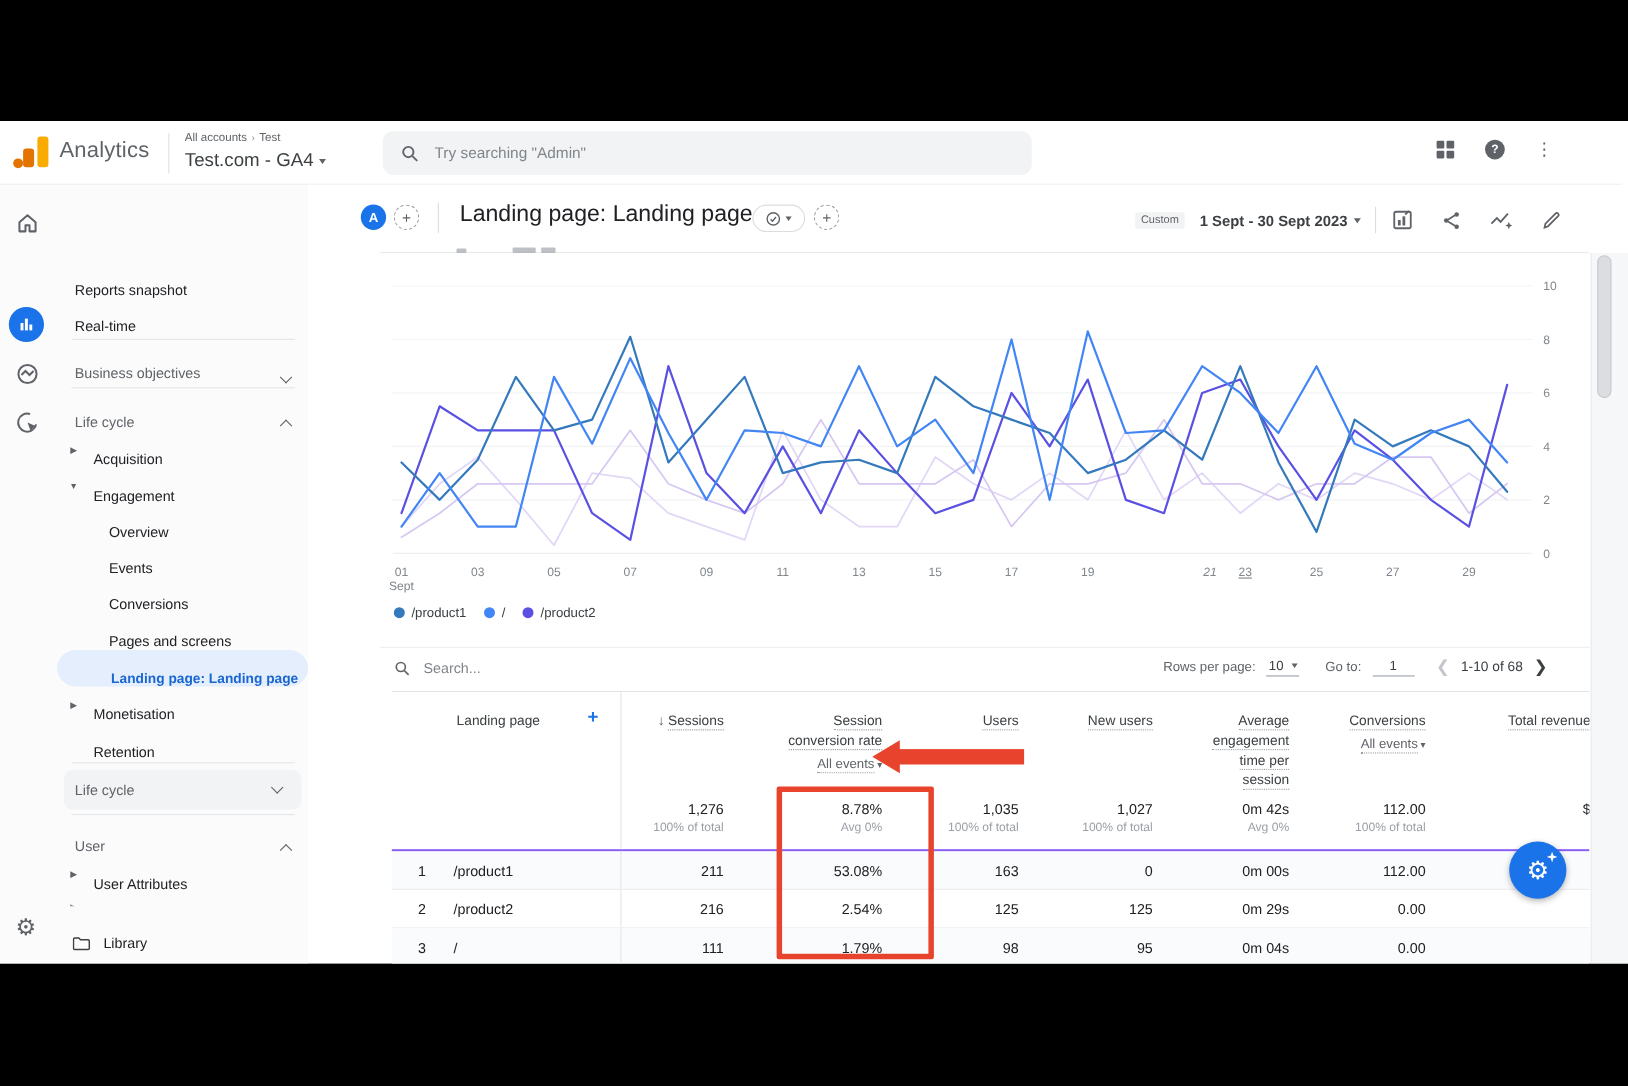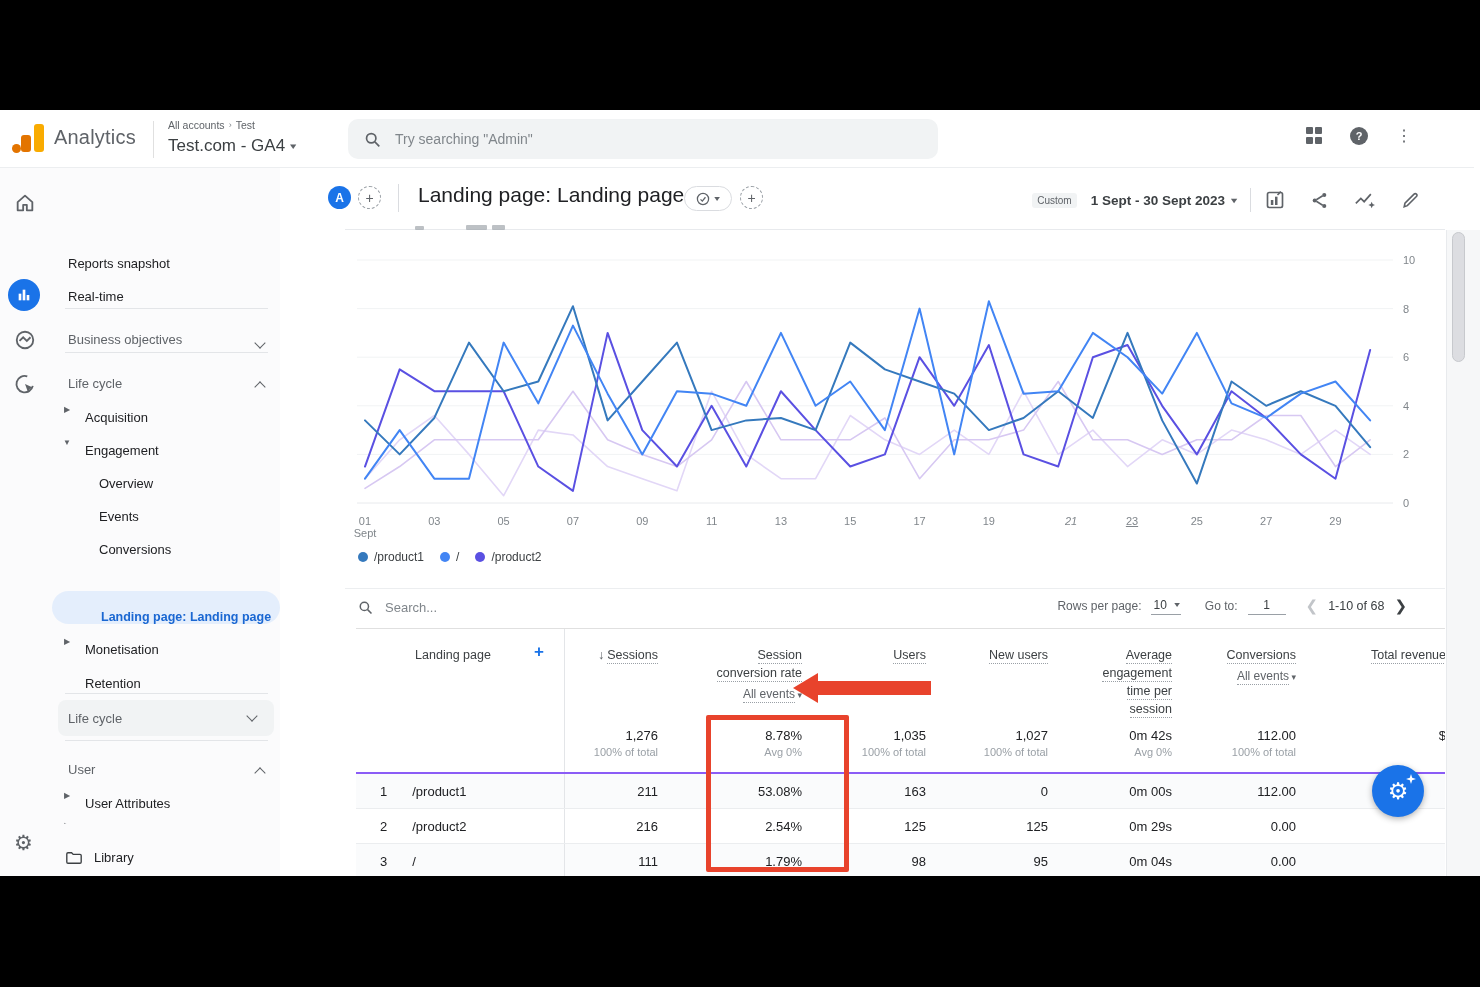--- a/index.html
+++ b/index.html
@@ -186,20 +186,23 @@
           <span class="nav-label-l2">Engagement</span>
         </div>
       <div class="nav-row" style="top:290px">
           <span class="nav-label-l3">Overview</span>
         </div>
       <div class="nav-row" style="top:323px">
           <span class="nav-label-l3">Events</span>
         </div>
       <div class="nav-row" style="top:356px">
           <span class="nav-label-l3">Conversions</span>
+        </div>
+      <div class="nav-row" style="top:389px">
+          <span class="nav-label-l3">Pages and screens</span>
         </div>
       <div class="nav-row nav-selected" style="top:423px">
           <span class="nav-label-l3">Landing page: Landing page</span>
         </div>
       <div class="nav-row" style="top:456px">
           <span class="nav-arrow">▶</span>
           <span class="nav-label-l2">Monetisation</span>
         </div>
       <div class="nav-row" style="top:490px">
           <span class="nav-label-l2">Retention</span>
@@ -304,21 +307,21 @@
         <span class="x-label abs" style="left: 365px; top: 405px;">01<div>Sept</div></span>
         <span class="x-label abs" style="left: 434.32px; top: 405px;">03</span>
         <span class="x-label abs" style="left: 503.64px; top: 405px; text-align: center;">05</span>
         <span class="x-label abs" style="left: 572.96px; top: 405px;">07</span>
         <span class="x-label abs" style="left: 642.28px; top: 405px;">09</span>
         <span class="x-label abs" style="left: 711.6px; top: 405px;">11</span>
         <span class="x-label abs" style="left: 780.92px; top: 405px;">13</span>
         <span class="x-label abs" style="left: 850.24px; top: 405px;">15</span>
         <span class="x-label abs" style="left: 919.56px; top: 405px;">17</span>
         <span class="x-label abs" style="left: 988.88px; top: 405px;">19</span>
-        <span class="x-label abs" style="left: 1071px; top: 405px; font-style: italic;">21</span>
+        <span class="x-label abs" style="left: 1100px; top: 405px; font-style: italic;">21</span>
         <span class="x-label abs" style="left: 1132px; top: 405px; text-decoration: underline;">23</span>
         <span class="x-label abs" style="left: 1196.84px; top: 405px;">25</span>
         <span class="x-label abs" style="left: 1266.16px; top: 405px;">27</span>
         <span class="x-label abs" style="left: 1335.48px; top: 405px;">29</span>
       </div>
     <div class="legend" id="legend">
         <span class="legend-item">
           <span class="legend-dot" style="background: rgb(53, 121, 189);"></span>
           <span>/product1</span>
         </span>

